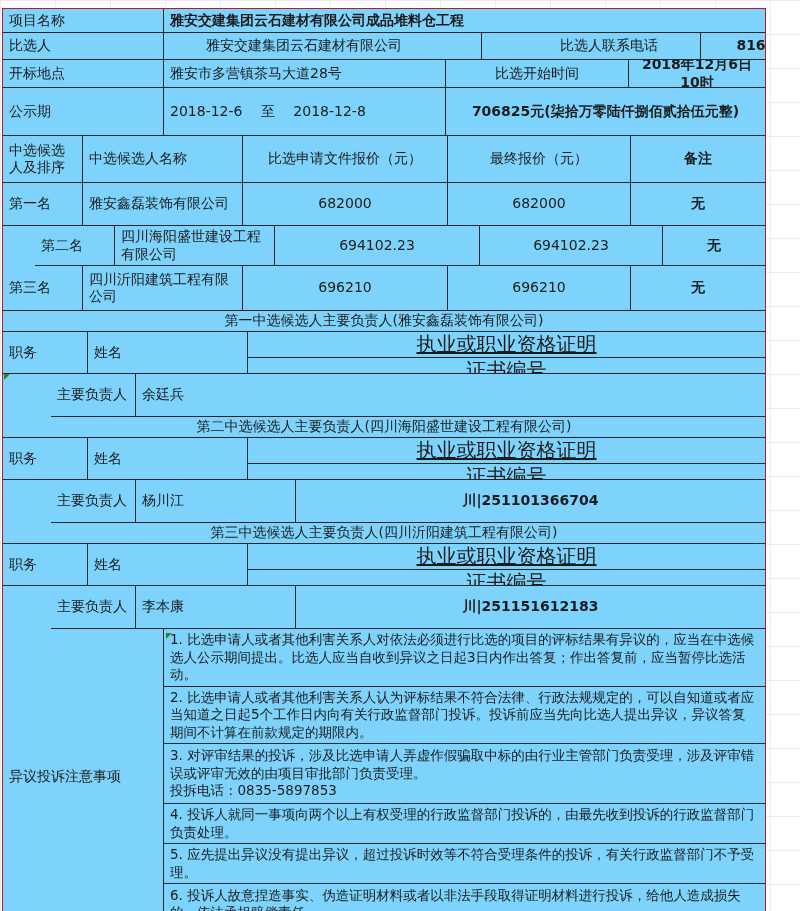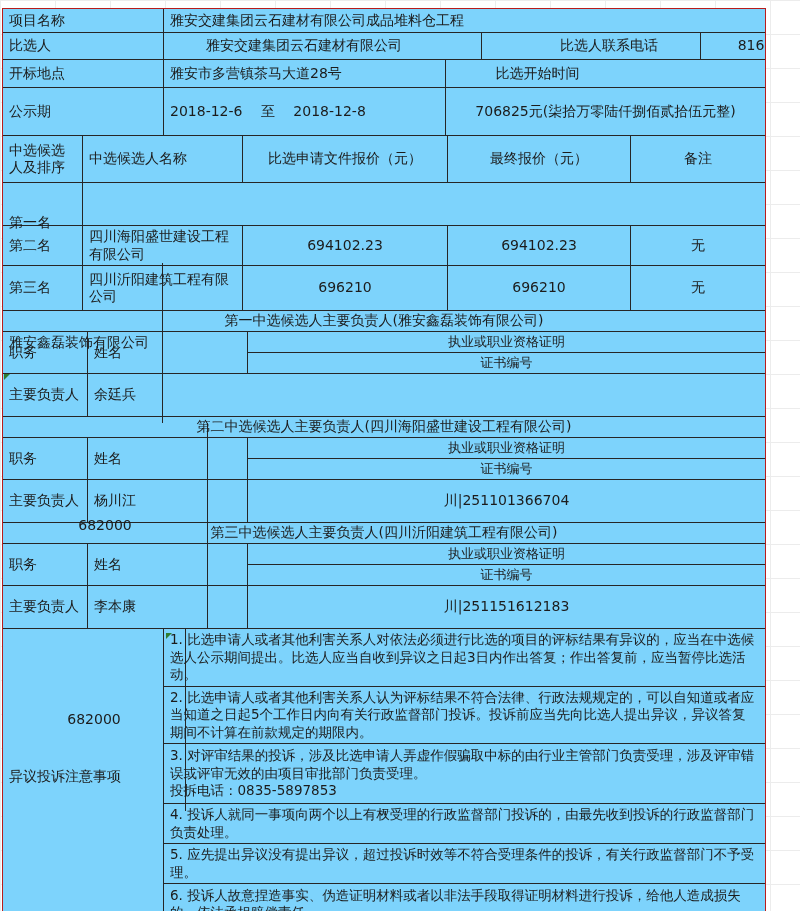--- a/index.html
+++ b/index.html
@@ -29,46 +29,46 @@
     font-size: 14px; line-height: 1.25;
     overflow: hidden;
   }
   .cell:last-child { border-right: none; }
   .center { justify-content: center; text-align: center; }
 
   
   .w-label   { width: 161px; flex: 0 0 161px; }
   .w-value   { width: 282px; flex: 0 0 282px; }
   .w-label2  { width: 183px; flex: 0 0 183px; }
-  .w-rest    { flex: 1 1 auto; }
+  .w-rest    { flex: 1 1 auto; font-weight: bold; }
   .w-rank    { width: 80px;  flex: 0 0 80px; }
   .w-cname   { width: 160px; flex: 0 0 160px; }
   .w-bid     { width: 205px; flex: 0 0 205px; }
   .w-final   { width: 183px; flex: 0 0 183px; }
   .w-pos     { width: 85px;  flex: 0 0 85px; }
   .w-pname   { width: 160px; flex: 0 0 160px; }
   .w-noteslb { width: 161px; flex: 0 0 161px; }
 
   
   .r-project   { height: 24px; }
   .r-bidder    { height: 27px; gap: 36px; }
   .r-venue     { height: 28px; }
   .r-publicity { height: 48px; }
   .r-cand-head { height: 47px; }
-  .r-cand-0    { height: 43px; flex-direction: column; }
-  .r-cand-1    { height: 40px; }
+  .r-cand-0    { height: 43px; }
+  .r-cand-1    { height: 40px; margin-left: 32px; }
   .r-cand-2    { height: 45px; }
   .r-sec-title { height: 21px; }
   .r-resp-head { height: 42px; }
-  .r-resp      { height: 43px; }
+  .r-resp      { height: 43px; margin-left: 48px; }
 
   .sec-title-cell { width: 100%; justify-content: center; text-align: center; }
 
   .cert-col { flex: 1 1 auto; display: flex; flex-direction: column; padding: 0; align-items: stretch; }
-  .cert-col .sub { flex: 1 1 50%; display: flex; align-items: center; justify-content: center; font-size: 13px; }
+  .cert-col .sub { flex: 1 1 50%; display: flex; align-items: center; justify-content: center; font-size: 20px; text-decoration: underline; }
   .cert-col .sub.top { border-bottom: 1px solid #262626; }
 
   .publicity-dates { word-spacing: 14px; }
 
   
   .notes-block { display: flex; }
   .notes-label { border-right: 1px solid #262626; display: flex; align-items: center; padding: 2px 6px; font-size: 14px; }
   .notes-items { flex: 1 1 auto; display: flex; flex-direction: column; }
   .note-cell {
     border-bottom: 1px solid #262626;
@@ -101,20 +101,21 @@
     <div class="cell w-label">比选人</div>
     <div class="cell w-value">雅安交建集团云石建材有限公司</div>
     <div class="cell w-label2 center">比选人联系电话</div>
     <div class="cell w-rest center">18908162868</div>
   </div>
 
   <div class="row r-venue">
     <div class="cell w-label">开标地点</div>
     <div class="cell w-value">雅安市多营镇茶马大道28号</div>
     <div class="cell w-label2 center">比选开始时间</div>
+    <div class="cell w-rest center">2018年12月6日10时</div>
   </div>
 
   <div class="row r-publicity">
     <div class="cell w-label">公示期</div>
     <div class="cell w-value publicity-dates">2018-12-6 至 2018-12-8</div>
     <div class="cell w-rest center">706825元(柒拾万零陆仟捌佰贰拾伍元整)</div>
   </div>
 
   <div class="row r-cand-head">
     <div class="cell w-rank">中选候选人及排序</div>

